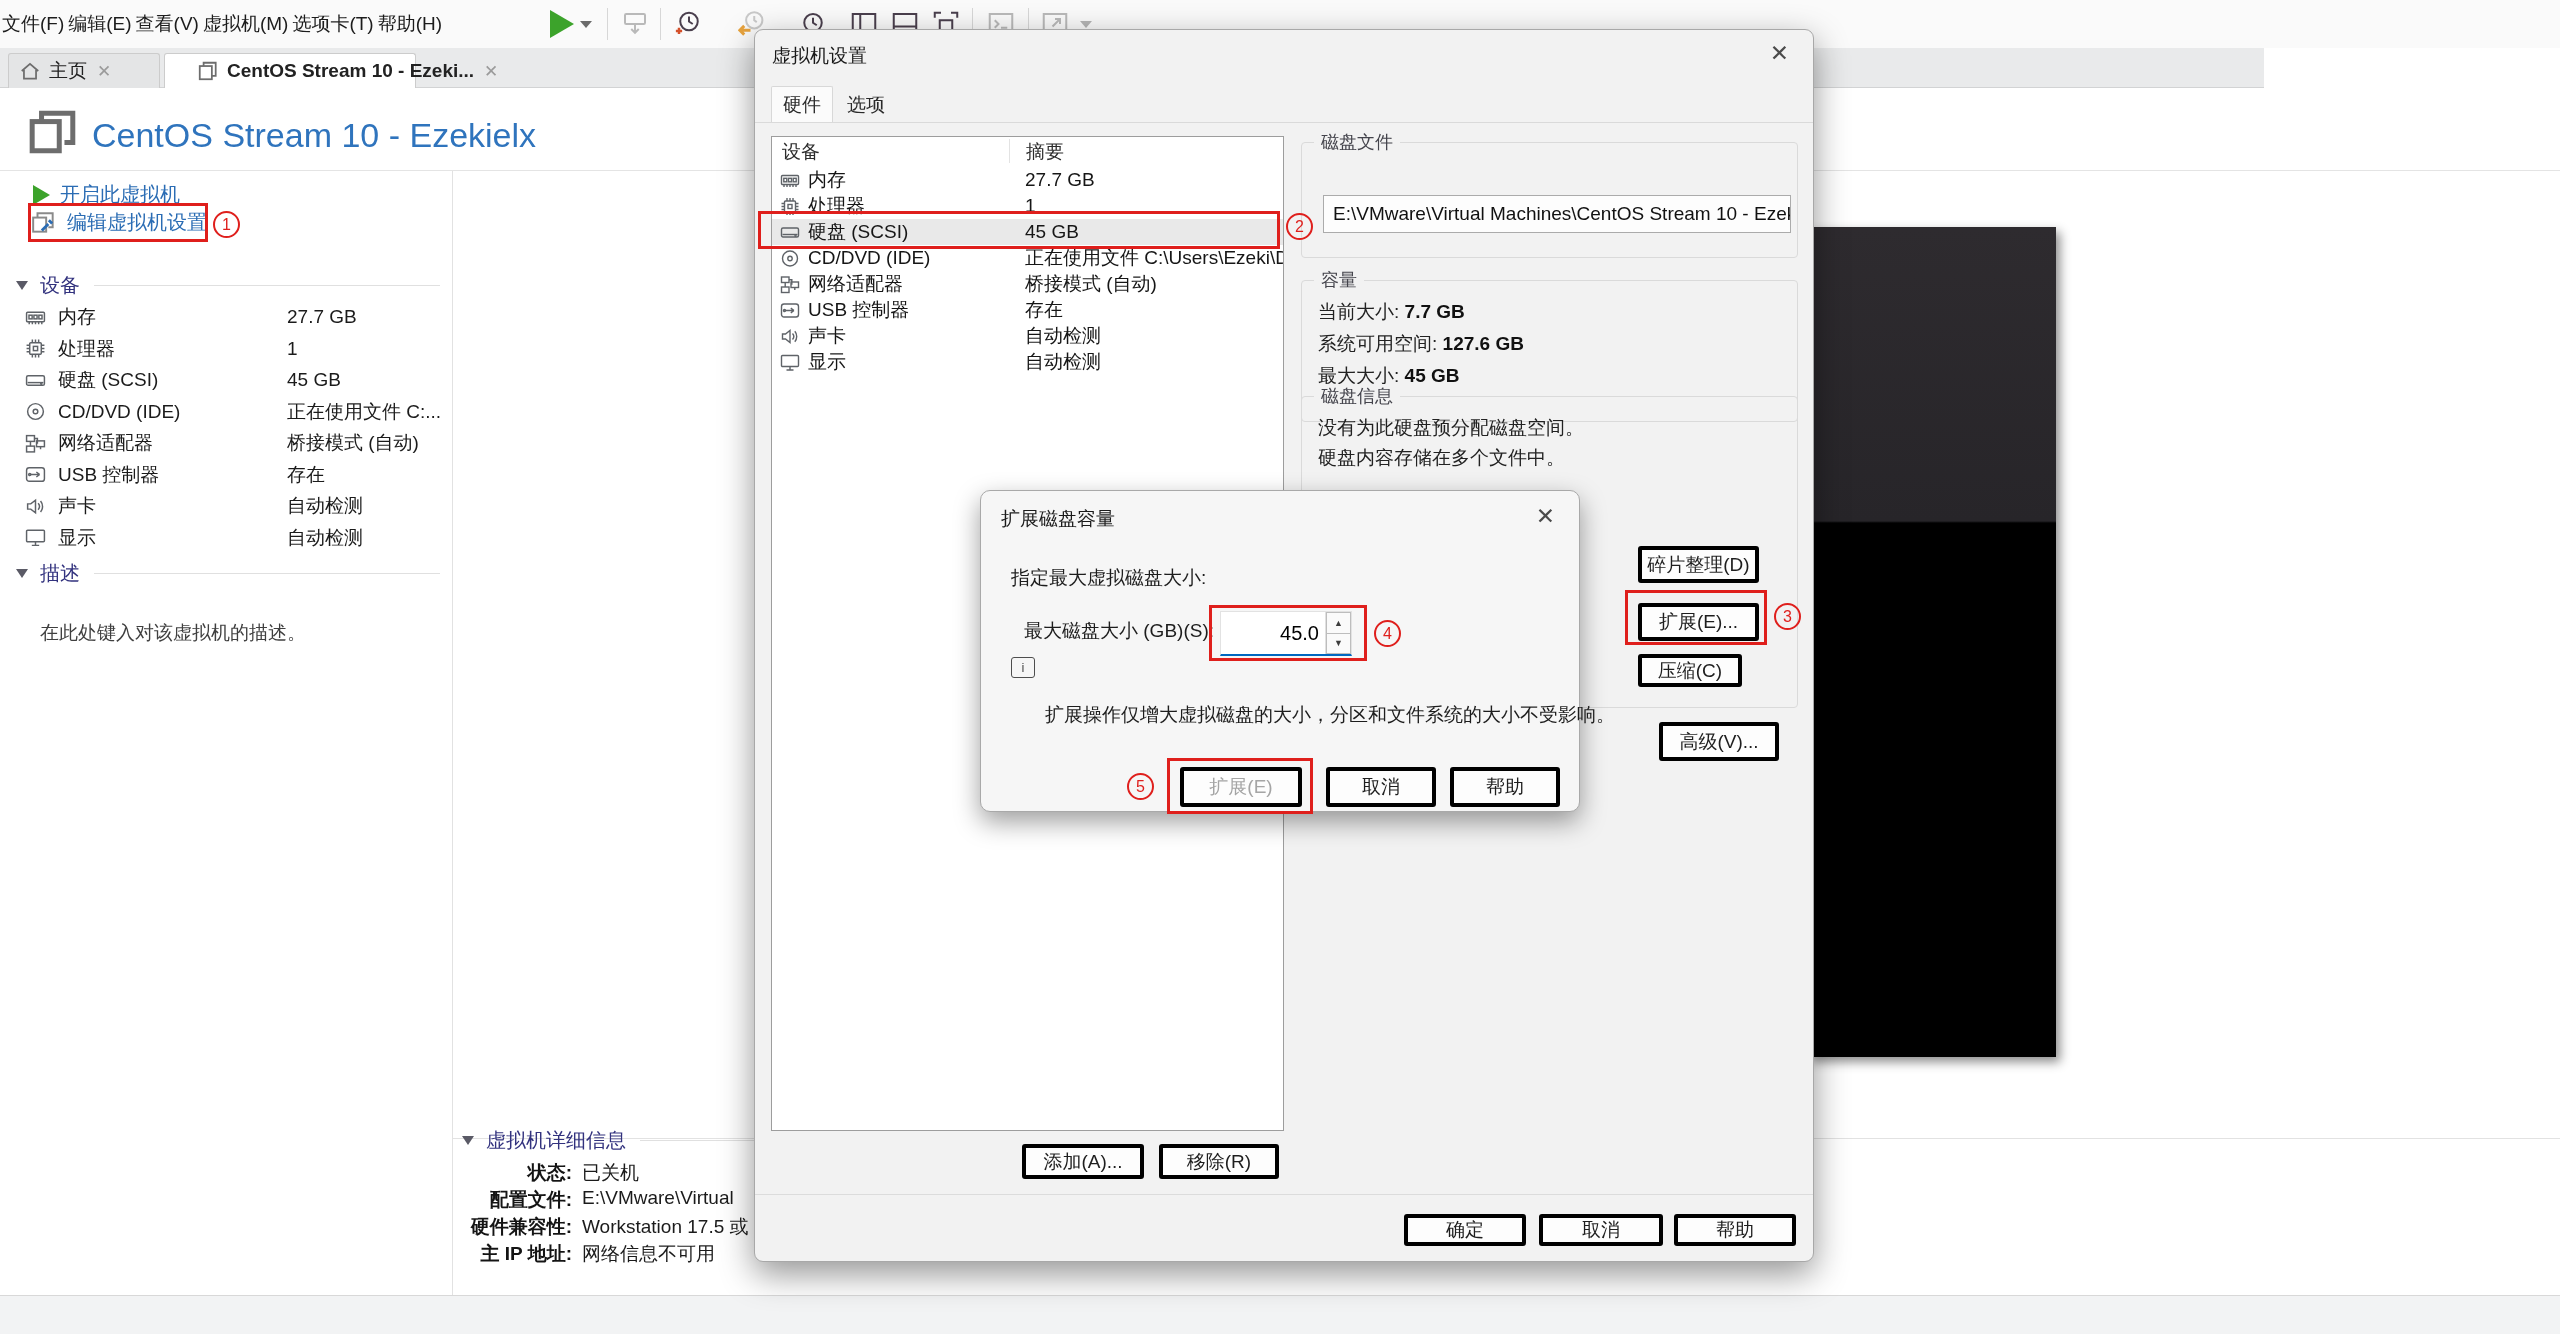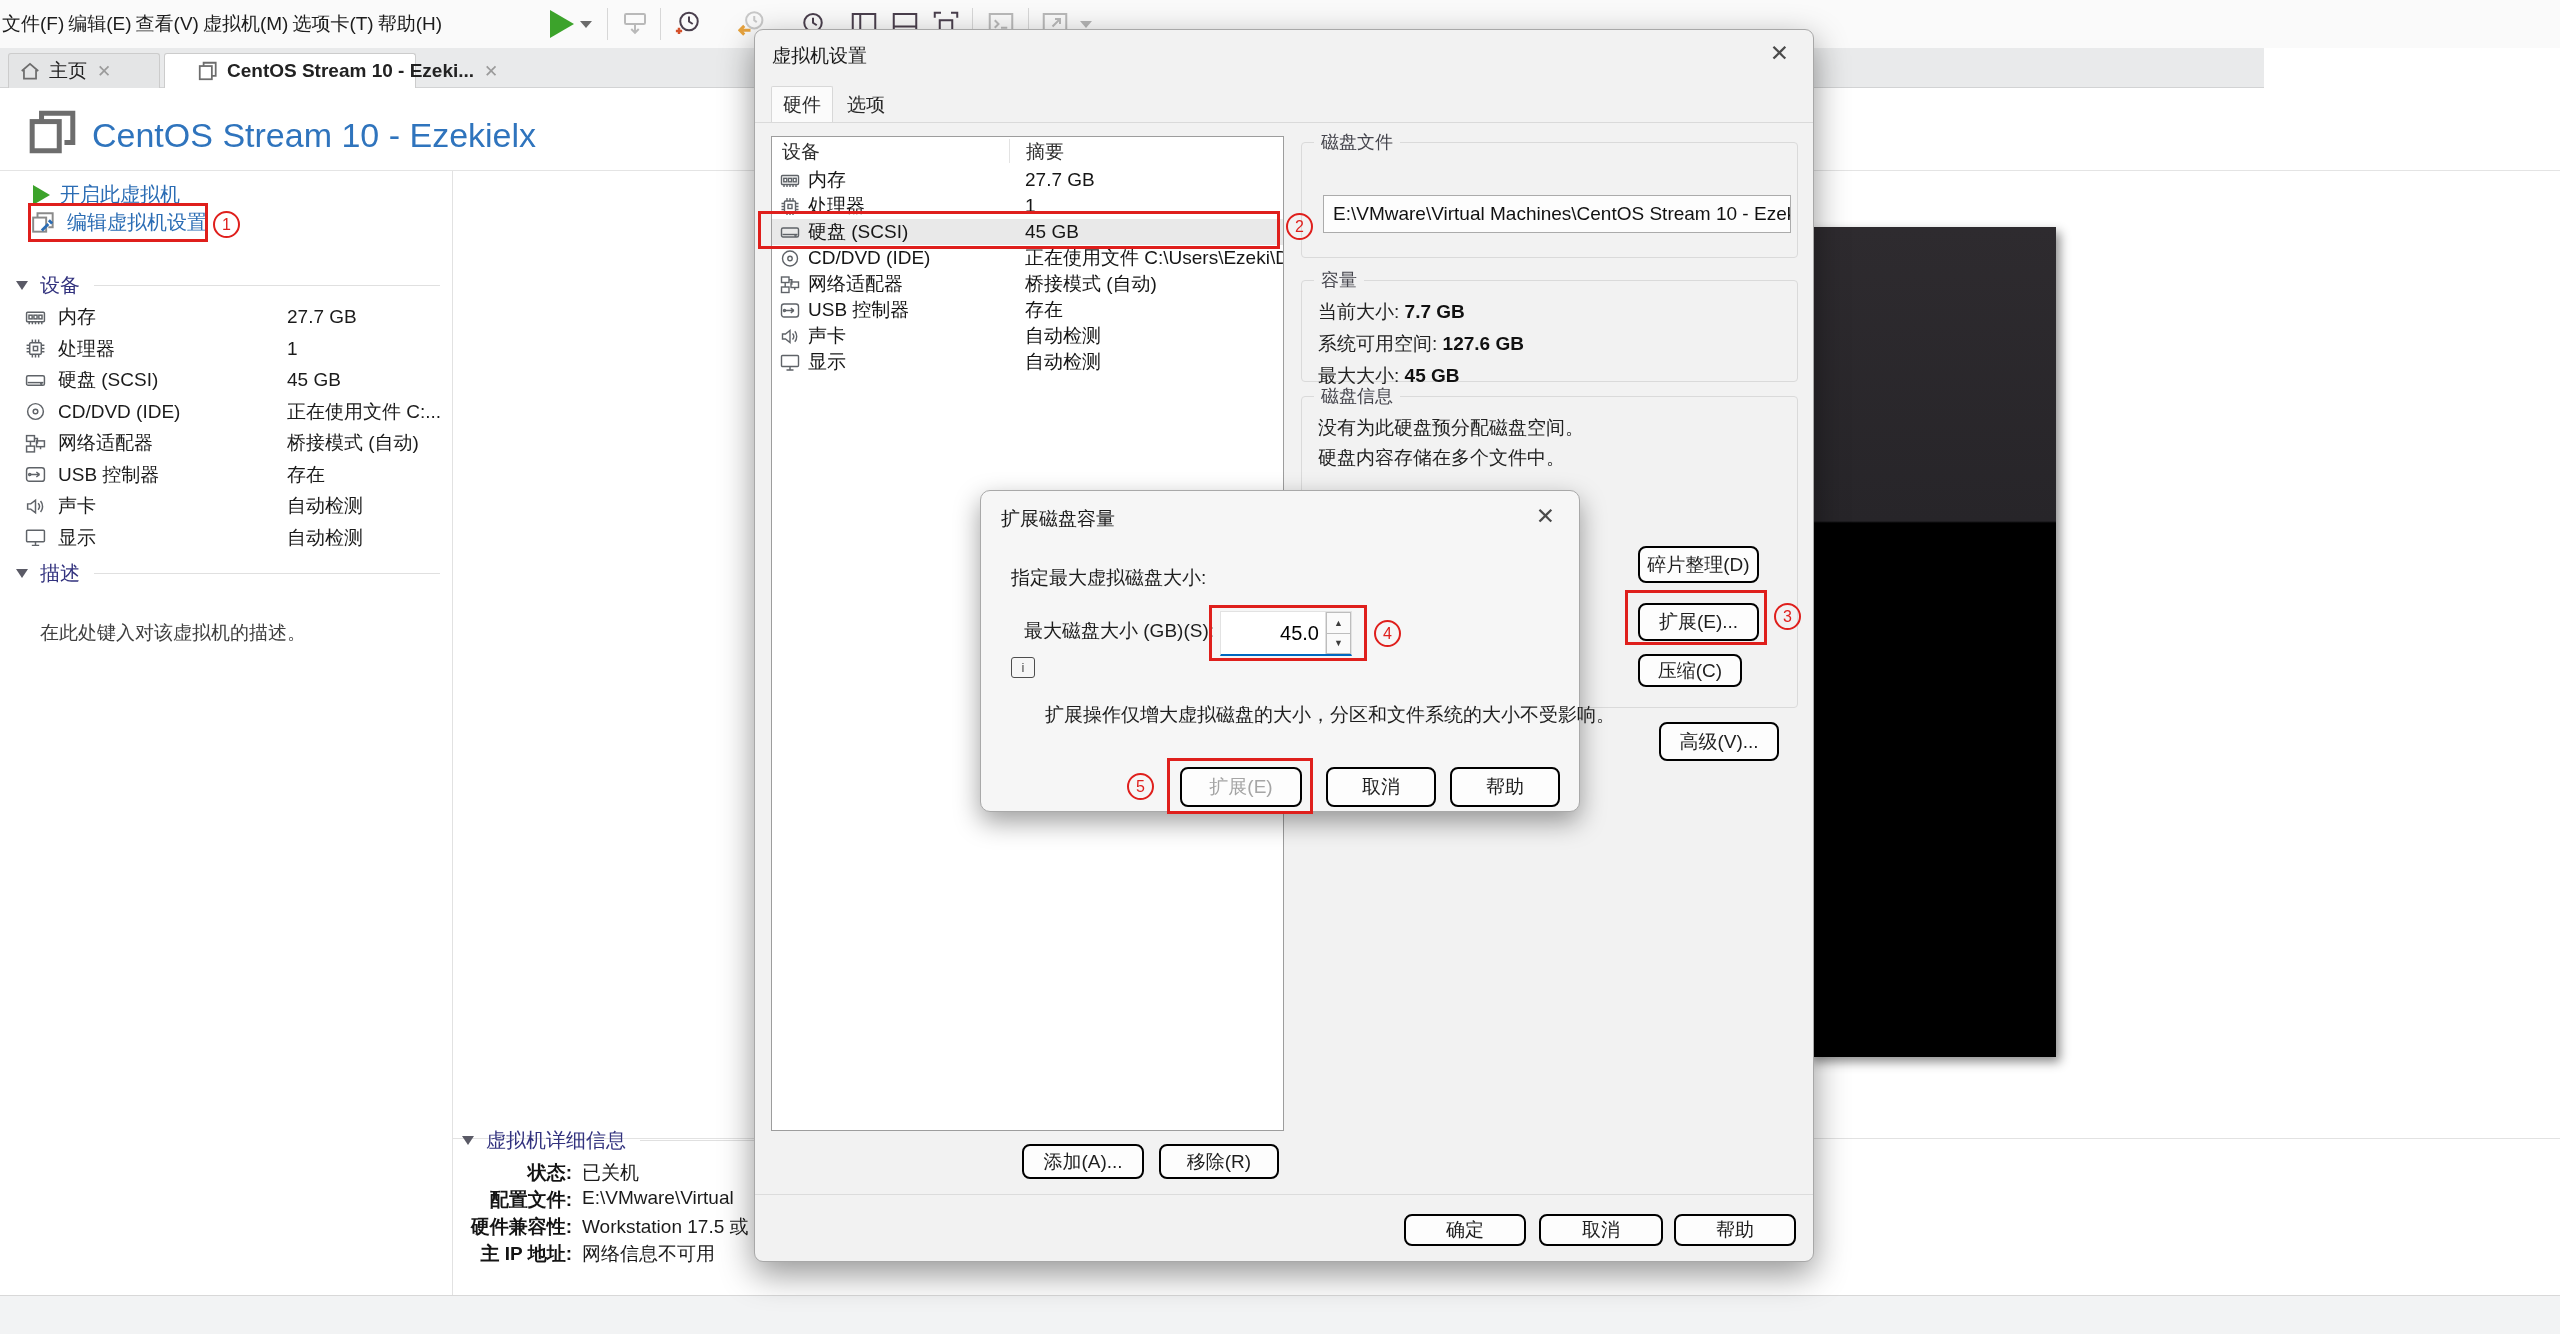--- a/index.html
+++ b/index.html
@@ -52,21 +52,21 @@
   .h-divider-details { position:absolute; left:453px; top:1138px; width:2107px; height:1px; background:#e2e2e2; }
 
   .detail-row { position:absolute; left:440px; display:flex; font-size:19px; }
   .detail-label { width:132px; text-align:right; font-weight:bold; color:#141414; white-space:nowrap; }
   .detail-value { margin-left:10px; color:#1b1b1b; white-space:nowrap; }
 
   
   .vm-preview { position:absolute; left:1808px; top:227px; width:248px; height:830px; z-index:5; box-shadow:4px 5px 10px rgba(0,0,0,.45); background:linear-gradient(#2e2b2f 0px, #272529 294px, #000000 296px, #000000 100%); }
 
   
-  .btn { position:absolute; display:flex; align-items:center; justify-content:center; background:#fdfdfd; border:2px solid #000000; border-radius:8px; font-size:19px; color:#1e1e1e; cursor:pointer; }
+  .btn { position:absolute; display:flex; align-items:center; justify-content:center; background:#fdfdfd; border:4px solid #000000; border-radius:3px; font-size:19px; color:#1e1e1e; cursor:pointer; }
   .btn.disabled { color:#a5a5a5; }
   .grp { position:absolute; border:1px solid #dadada; border-radius:4px; }
   .grp-title { position:absolute; top:-13px; left:12px; padding:0 7px; font-size:18px; color:#44444c; background:#f2f2f2; }
 
   
   .settings-dialog { position:absolute; left:754px; top:29px; width:1060px; height:1233px; background:#f2f2f2; border:1px solid #a8a8a8; border-radius:9px; box-shadow:0 12px 34px rgba(0,0,0,.42); z-index:10; }
   .dlg-title { position:absolute; left:17px; top:13px; font-size:19px; color:#1a1a1a; }
   .dlg-close { position:absolute; top:10px; font-size:23px; color:#4b4b4b; cursor:pointer; }
   .settings-dialog .dlg-close { right:24px; }
   .dlg-tab { position:absolute; top:56px; height:37px; display:flex; align-items:center; justify-content:center; font-size:19px; color:#2a2a2a; cursor:pointer; }
@@ -480,21 +480,21 @@
     </div>
 
     <div class="btn" style="left:267px;top:1114px;width:122px;height:35px;">添加(A)...</div>
     <div class="btn" style="left:404px;top:1114px;width:120px;height:35px;">移除(R)</div>
 
     <div class="grp" style="left:546px;top:112px;width:497px;height:116px;">
       <span class="grp-title">磁盘文件</span>
     </div>
     <div class="disk-field">E:\VMware\Virtual Machines\CentOS Stream 10 - Ezek</div>
 
-    <div class="grp" style="left:546px;top:250px;width:497px;height:102px;">
+    <div class="grp" style="left:546px;top:250px;width:497px;height:142px;">
       <span class="grp-title">容量</span>
       <div class="cap-row" style="left:16px;top:18px;"><span>当前大小:</span> <b>7.7 GB</b></div>
       <div class="cap-row" style="left:16px;top:50px;"><span>系统可用空间:</span> <b>127.6 GB</b></div>
       <div class="cap-row" style="left:16px;top:82px;"><span>最大大小:</span> <b>45 GB</b></div>
     </div>
 
     <div class="grp" style="left:546px;top:366px;width:497px;height:312px;">
       <span class="grp-title">磁盘信息</span>
       <div class="cap-row" style="left:16px;top:18px;">没有为此硬盘预分配磁盘空间。</div>
       <div class="cap-row" style="left:16px;top:48px;">硬盘内容存储在多个文件中。</div>

